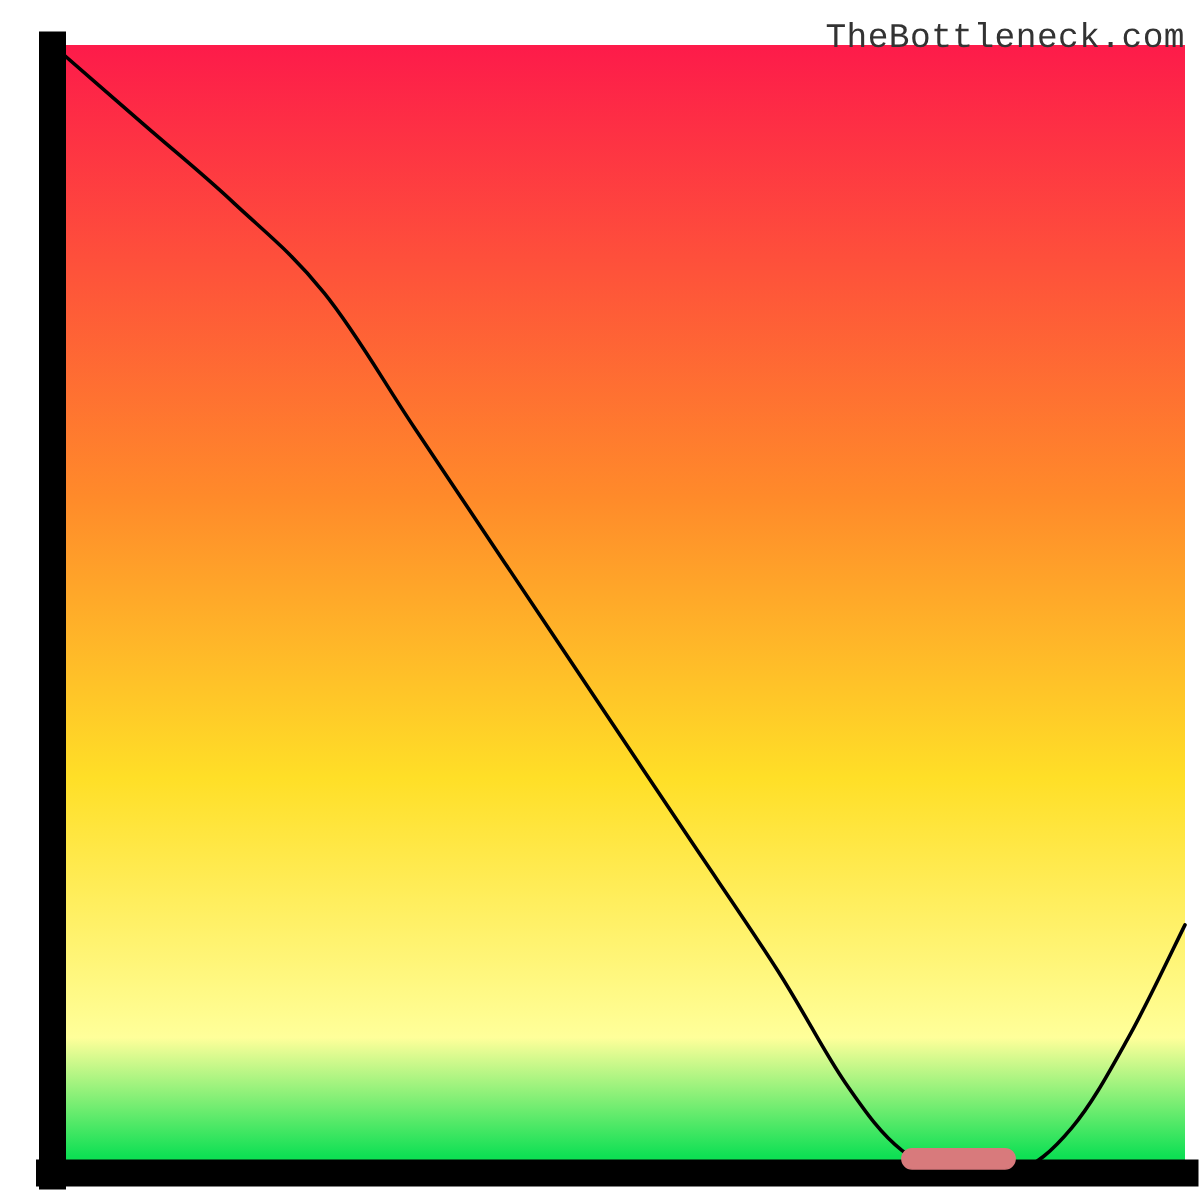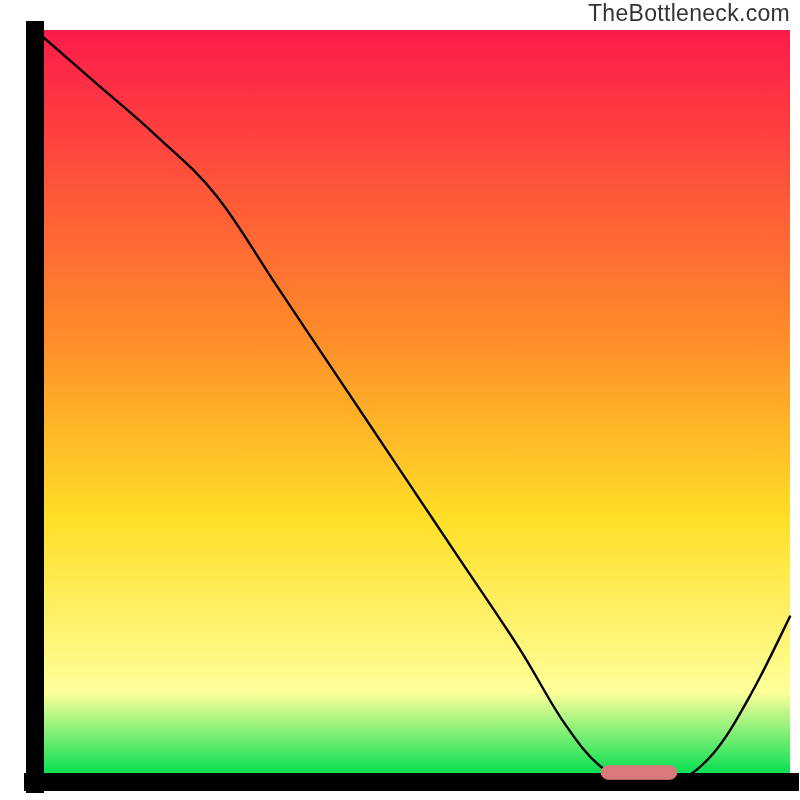--- a/index.html
+++ b/index.html
@@ -11,27 +11,28 @@
     font-family: Arial, Helvetica, sans-serif;
     overflow: hidden;
   }
   .stage {
     position: relative;
     width: 800px;
     height: 800px;
   }
   .watermark {
     position: absolute;
-    top: 0;
+    top: 12px;
     right: 10px;
     color: #333333;
     font-size: 23px;
     font-weight: 400;
     letter-spacing: 0.3px;
     z-index: 20;
+    font-family: Liberation Mono, monospace;
   }
   .plot {
     position: absolute;
     left: 0;
     top: 0;
     width: 800px;
     height: 800px;
   }
 </style>
 </head>

